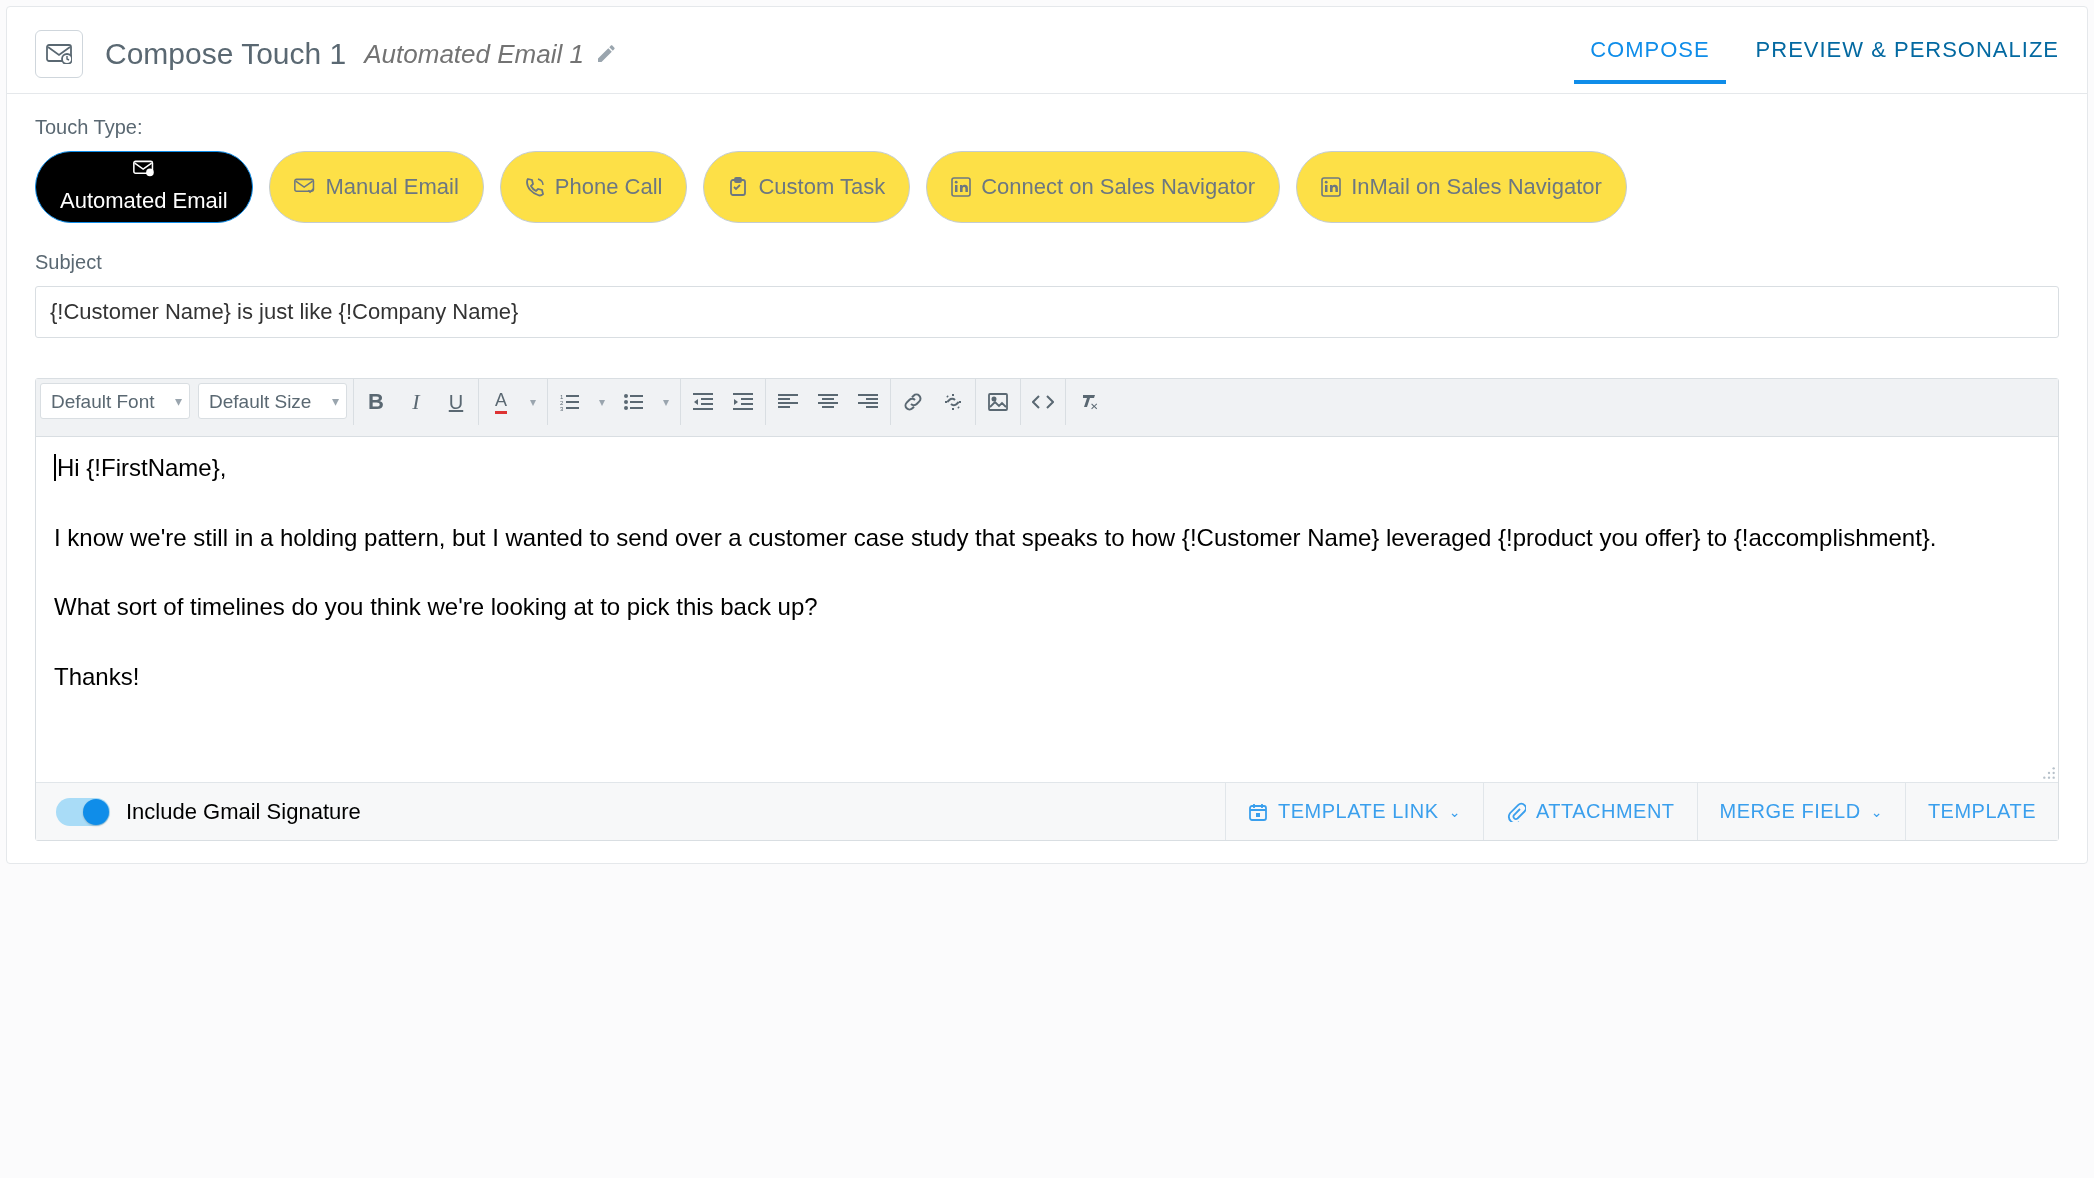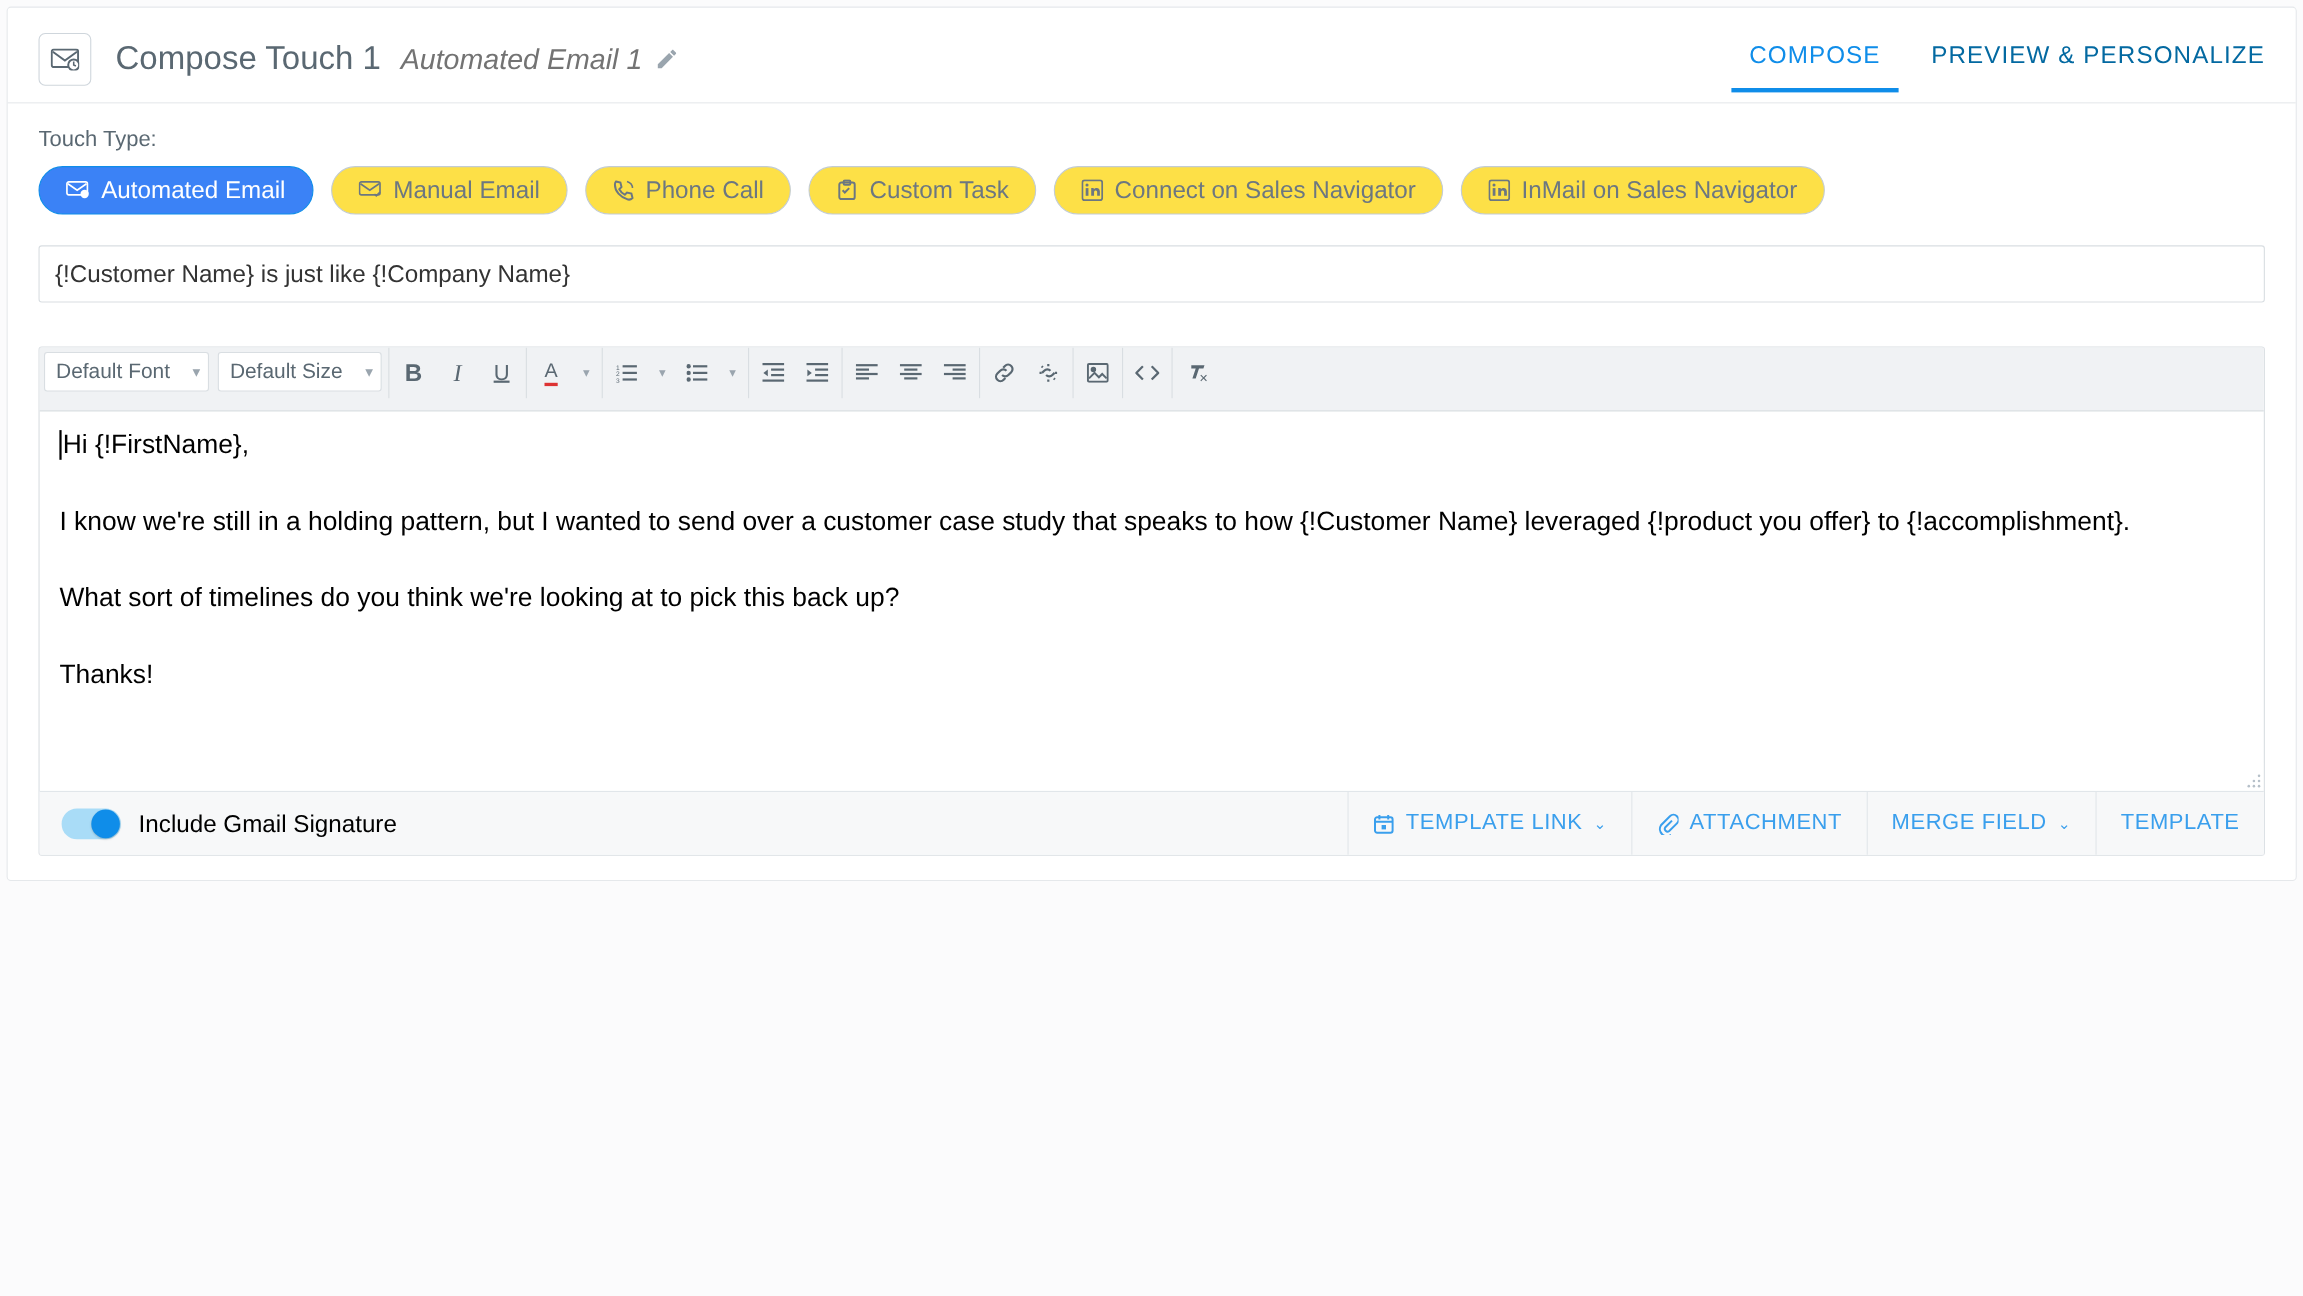--- a/index.html
+++ b/index.html
@@ -81,23 +81,24 @@
     border: 1px solid #c3ccd3;
     border-radius: 999px;
     padding: 8px 24px;
     font-size: 22px;
     color: #6c7781;
     background: #fde047;
     cursor: pointer;
     white-space: nowrap;
   }
   .tt-pill.active {
-    background: #3b82f6;
+    background: #000000;
     color: #fff;
     border-color: #0f8de9;
+    flex-direction: column;
   }
   .tt-pill .ic { display: flex; }
   .subject-input {
     width: 100%;
     border: 1px solid #d9dee2;
     border-radius: 3px;
     padding: 12px 14px;
     font-size: 22px;
     color: #333;
     outline: none;
@@ -309,20 +310,21 @@
               <rect x="1" y="1" width="18" height="18" rx="2" fill="none" stroke="currentColor" stroke-width="1.6"></rect>
               <rect x="4" y="8" width="2.5" height="7"></rect>
               <circle cx="5.2" cy="5.2" r="1.4"></circle>
               <path d="M9 8h2.3v1.1c.5-.8 1.5-1.3 2.6-1.3 2 0 3 1.3 3 3.6V15h-2.5v-3.2c0-1-.4-1.7-1.3-1.7-.9 0-1.5.6-1.5 1.7V15H9z"></path>
             </svg>
           </span>
           <span>InMail on Sales Navigator</span>
         </div>
       </div>
 
+    <div class="field-label">Subject</div>
     <input class="subject-input" type="text" value="{!Customer Name} is just like {!Company Name}" style="">
 
     <div class="editor-container">
 
       <div class="toolbar">
         <div class="tb-sel-wrap">
           <select class="tb-sel">
             <option>Default Font</option>
           </select>
         </div>

